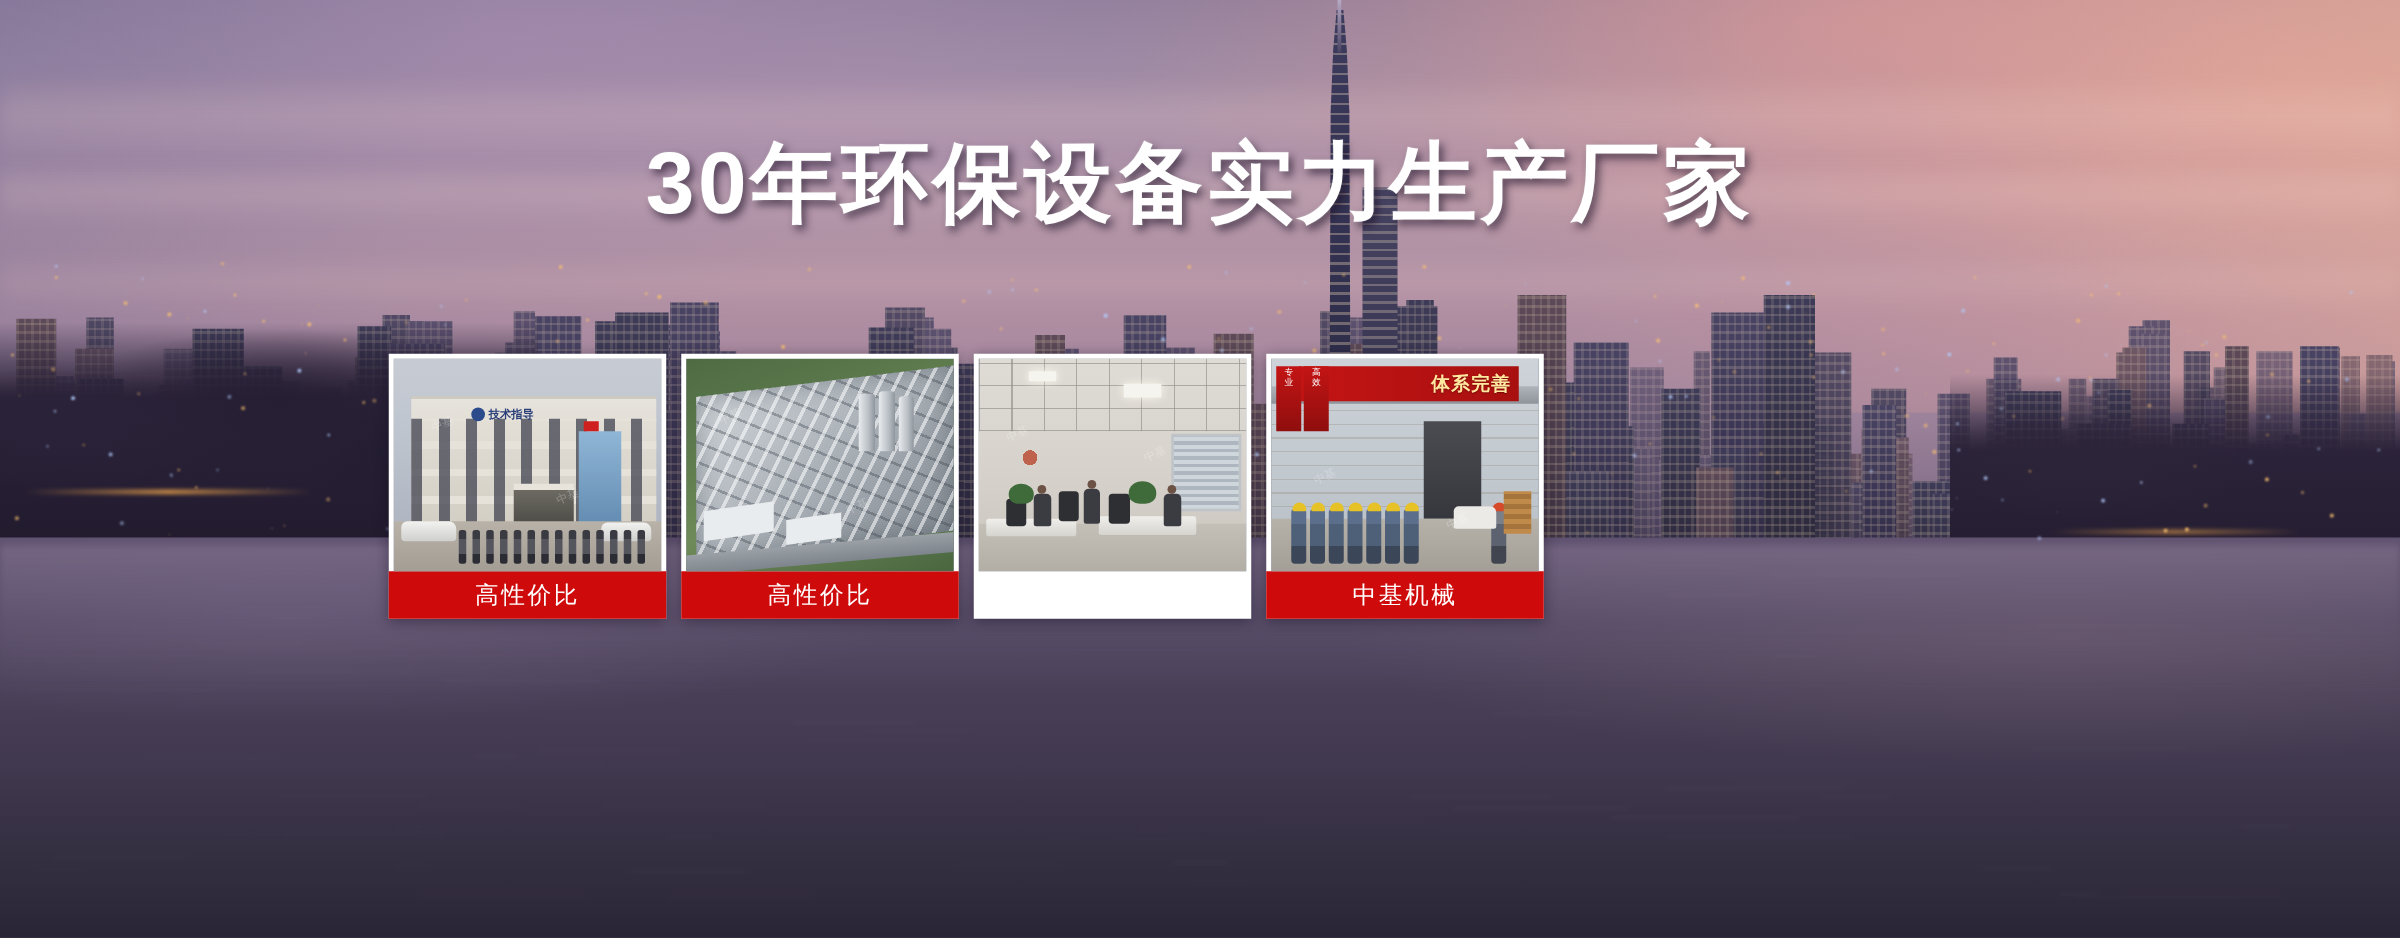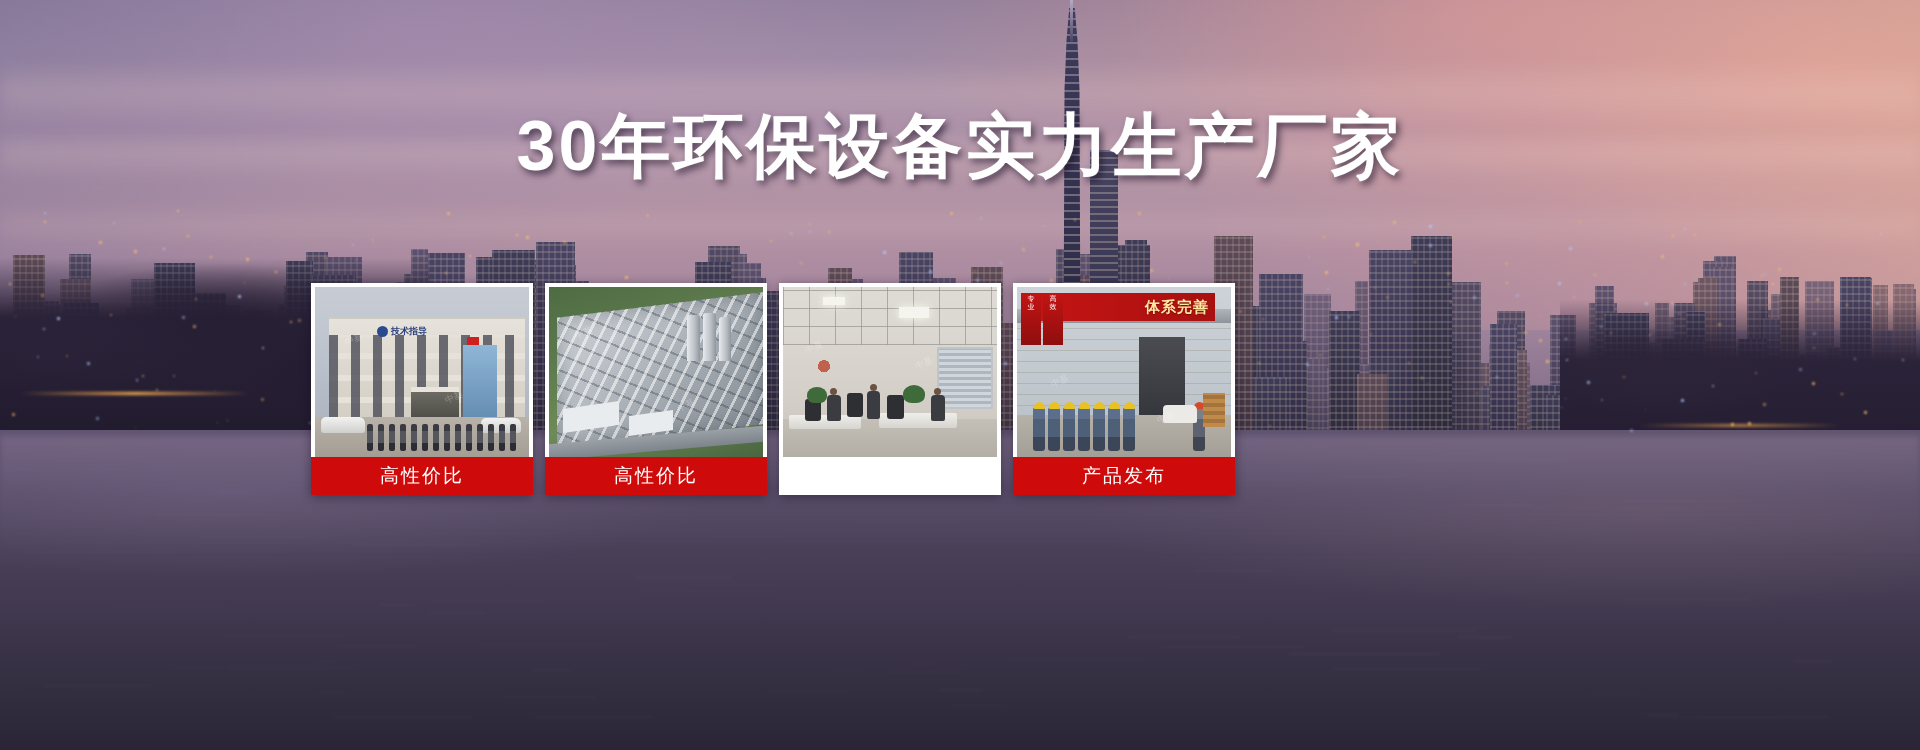--- a/index.html
+++ b/index.html
@@ -1078,17 +1078,17 @@
             <div class="p4-worker" style="left:106px;"></div>
             <div class="p4-helmet" style="left:107px;bottom:48px;"></div>
             <div class="p4-worker" style="left:176px;background:linear-gradient(180deg,#7a7f88 0 12px,#5d6270 12px 30px,#41454f 30px 44px);"></div>
             <div class="p4-helmet" style="left:177px;bottom:48px;background:#d64a2a;"></div>
           </div>
         <div class="p4-truck"></div>
         <div class="p4-stack"></div>
         <span class="wm" style="left:34px; top:88px;">中基</span>
         <span class="wm" style="left:140px; top:124px;">中基</span>
       </div>
-      <div class="card-label">产品发布</div>
+      <div class="card-label">中基机械</div>
     </div>
 
   </div>
 </div>
 
 </body></html>

